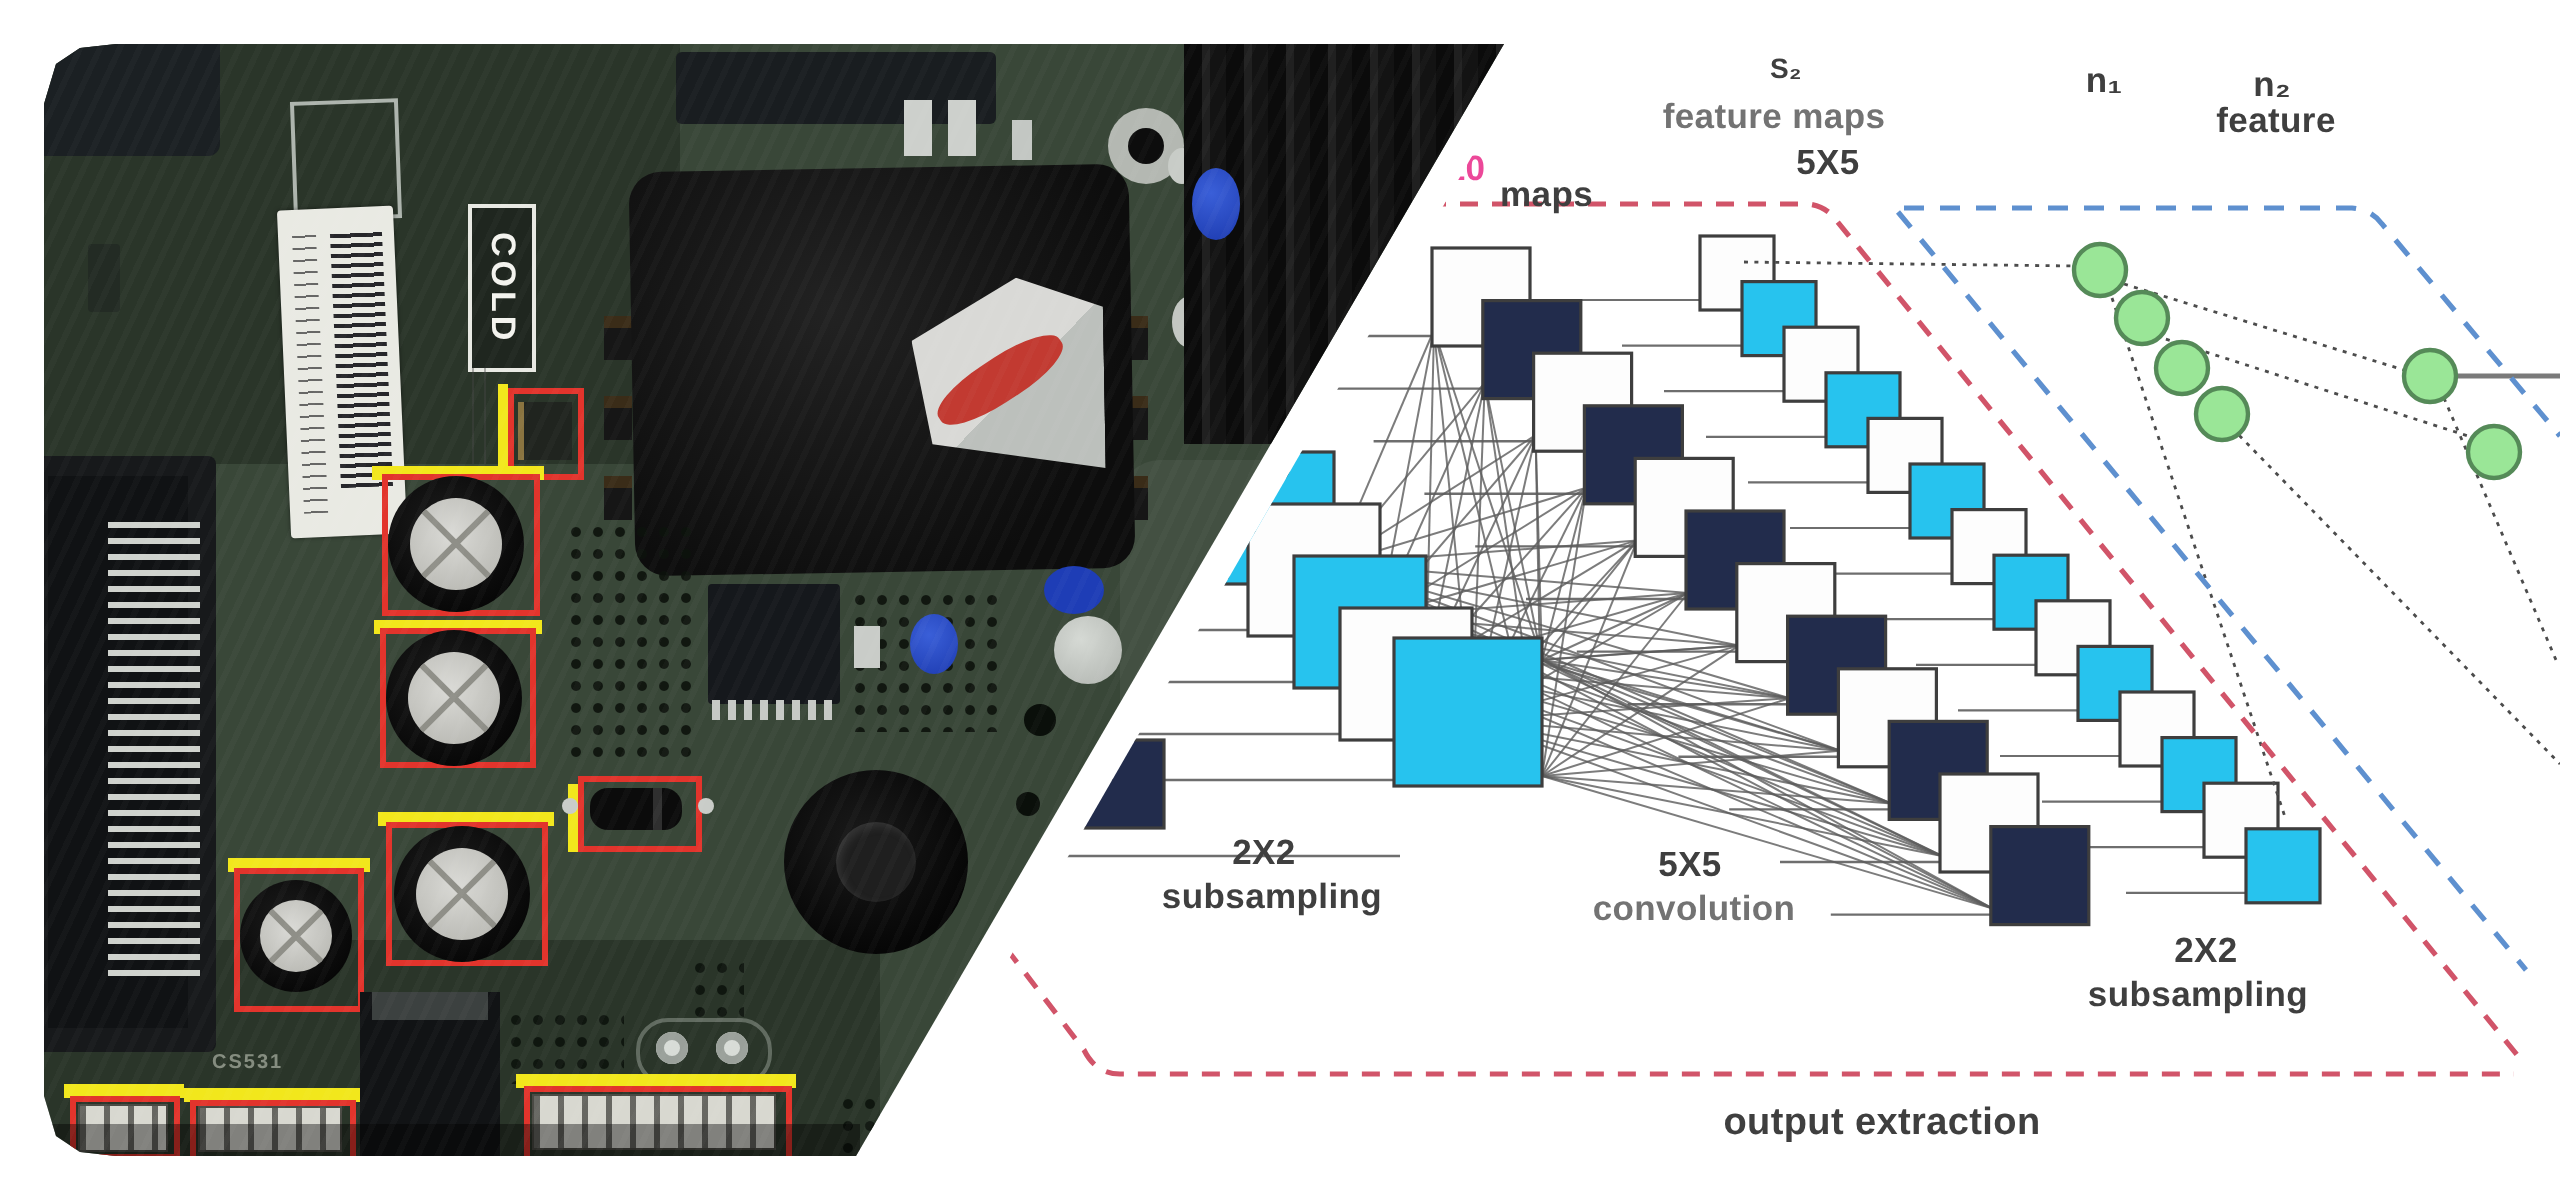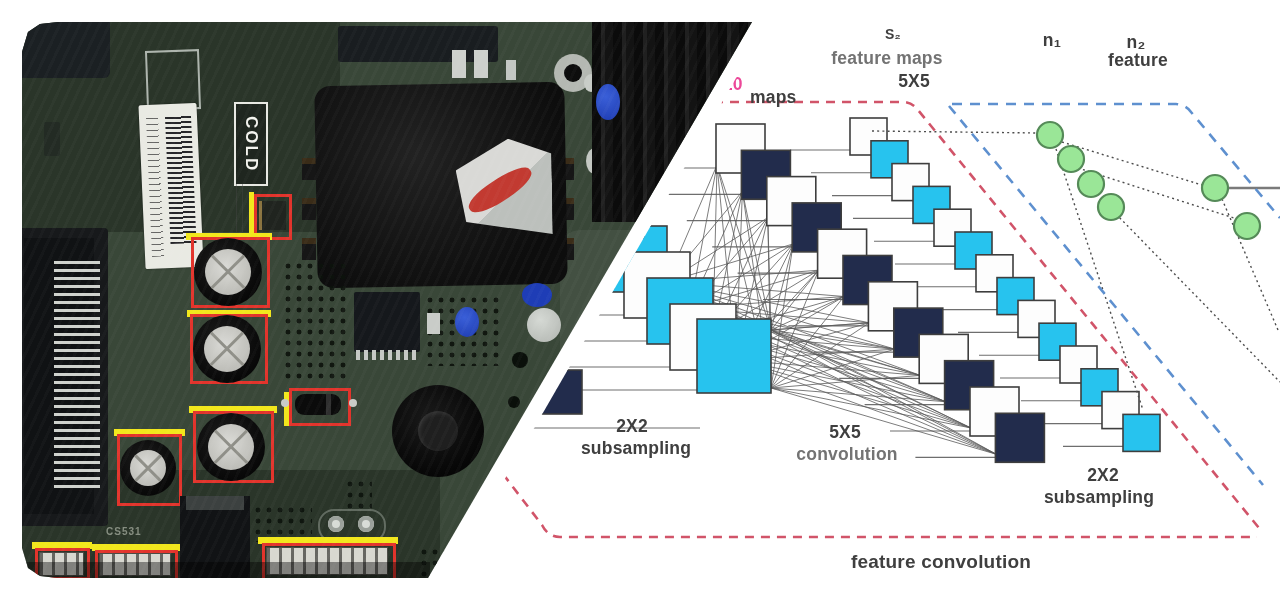--- a/index.html
+++ b/index.html
@@ -217,21 +217,21 @@
     <div class="lbl c" style="left: 914px; top: 71px; color: rgb(63, 63, 63);">5X5</div>
     <div class="lbl c" style="left: 1052px; top: 30px; color: rgb(63, 63, 63);">n₁</div>
     <div class="lbl c" style="left: 1136px; top: 32px; color: rgb(63, 63, 63); text-align: right;">n₂</div>
     <div class="lbl c" style="left: 1138px; top: 50px; color: rgb(63, 63, 63);">feature</div>
     <div class="lbl c" style="left: 632px; top: 416px; color: rgb(63, 63, 63);">2X2</div>
     <div class="lbl c" style="left: 636px; top: 438px; color: rgb(63, 63, 63);">subsampling</div>
     <div class="lbl c" style="left: 845px; top: 422px; color: rgb(63, 63, 63);">5X5</div>
     <div class="lbl c" style="left: 847px; top: 444px; color: #737373;">convolution</div>
     <div class="lbl c" style="left: 1103px; top: 465px; color: rgb(63, 63, 63);">2X2</div>
     <div class="lbl c" style="left: 1099px; top: 487px; color: rgb(63, 63, 63);">subsampling</div>
-    <div class="lbl c big" style="left: 941px; top: 551px; color: rgb(63, 63, 63);">feature convolution</div>
+    <div class="lbl c big" style="left: 941px; top: 551px; color: rgb(63, 63, 63);">output extraction</div>
   </div>
 
   <div class="photo">
 
     <div class="ph shade" style="left:20px;top:22px;width:320px;height:210px"></div>
     <div class="ph shade" style="left:20px;top:470px;width:420px;height:110px"></div>
     <div class="ph lightpatch" style="left:560px;top:230px;width:190px;height:140px"></div>
 
     <div class="ph" style="left:20px;top:22px;width:90px;height:56px;background:#1b2023;border-radius:0 0 6px 0"></div>
     <div class="ph" style="left:44px;top:122px;width:16px;height:34px;background:#232b24;border-radius:2px"></div>

